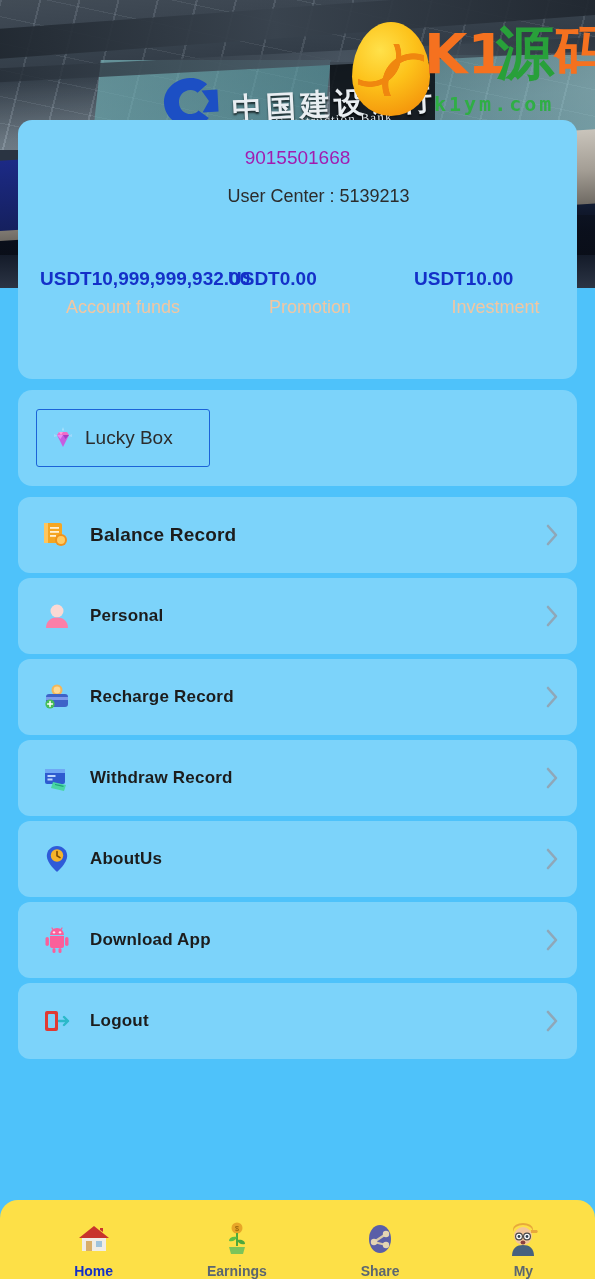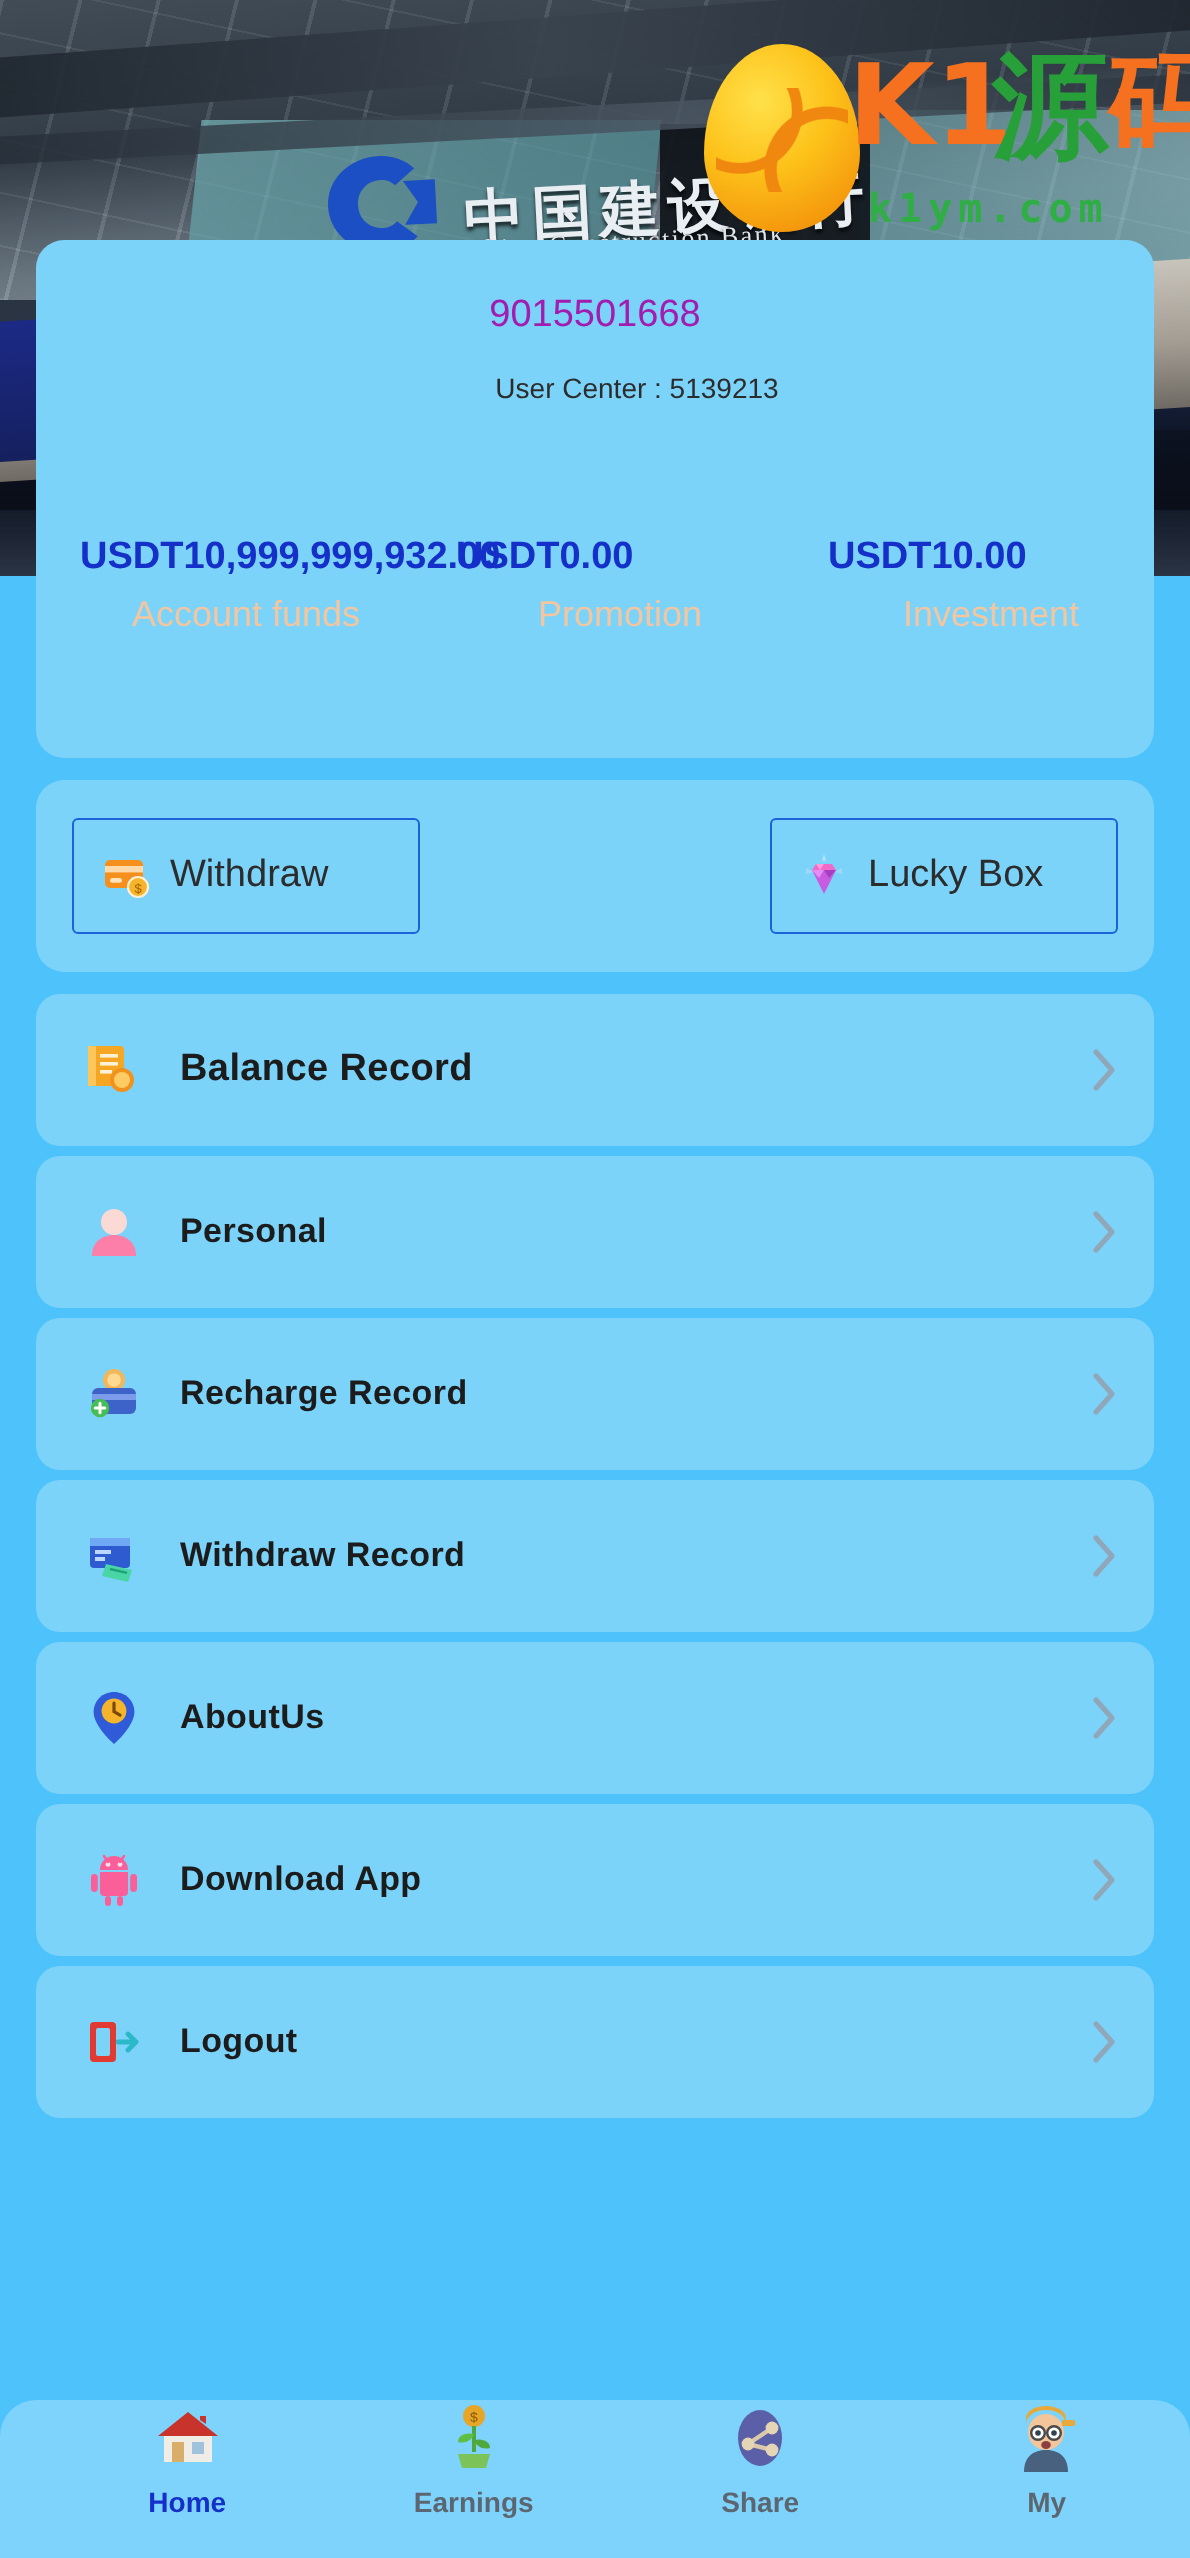--- a/index.html
+++ b/index.html
@@ -130,21 +130,21 @@
   #profile-card{
     position:absolute; left:18px; top:120px; width:559px; height:259px;
     background:#7CD3FA; border-radius:14px;
   }
   .pc-uid{
     position:absolute; left:0; right:0; top:27px; text-align:center;
     font-size:19px; color:#a21caf;
   }
   .pc-center{
     position:absolute; left:0; right:0; top:66px; text-align:center;
-    font-size:14px; color:#2c2c2c;padding-left:42px;
+    font-size:18px; color:#2c2c2c;padding-left:42px;
   }
   .bal-row{ position:absolute; left:0; right:0; top:146px; display:flex; }
   .bal-col{ padding:0 0 0 22px; }
   .bal-col.c1{ width:188px; }
   .bal-col.c2{ width:186px; }
   .bal-col.c3{ width:185px; }
   .bal-val{ font-size:19px; font-weight:bold; color:#1430C8; line-height:26px; }
   .bal-lab{ font-size:18px; color:#f3c6a0; line-height:26px; margin-top:2px;text-align:center; }
 
   
@@ -170,22 +170,22 @@
     display:flex; align-items:center; padding:0 18px 0 24px;
   }
   .mi-ico{ width:30px; height:30px; flex:0 0 30px; margin-right:18px; }
   .mi-lab{ font-size:17px; font-weight:bold; color:#1c1c1c; letter-spacing:.2px; }
   .menu-item.big .mi-lab{ font-size:19px; }
   .mi-chev{ margin-left:auto; width:14px; height:24px; }
 
   
   #bottom-nav{
     position:absolute; left:0; bottom:0; width:595px; height:79px;
-    background:#7dd3fc; border-radius:18px 18px 0 0;
-    display:flex; align-items:flex-start;padding-left:22px;
+    background:#fde047; border-radius:18px 18px 0 0;
+    display:flex; align-items:flex-end;padding-left:22px;
   }
   .nav-item{ flex:1; display:flex; flex-direction:column; align-items:center; gap:5px; }
   .nav-ico{ width:38px; height:38px; }
   .nav-lab{ font-size:14px; font-weight:bold; color:#5c6670; }
   .nav-item.active .nav-lab{ color:#1430C8; }
 </style>
 </head>
 <body>
 
 <div id="header-photo">
@@ -233,30 +233,20 @@
     <div class="bal-col c3">
       <div class="bal-val">USDT10.00</div>
       <div class="bal-lab">Investment</div>
     </div>
   </div>
 </div>
 
 <div id="quick-actions">
 
 
-  <div class="qa-btn">
-    <svg class="qa-ico" viewBox="0 0 24 24">
-      <rect x="1.5" y="4" width="19" height="14" rx="2.5" fill="#F5901E"></rect>
-      <rect x="1.5" y="7" width="19" height="3.2" fill="#FFD9A8"></rect>
-      <rect x="4" y="13" width="6" height="2.4" rx="1.2" fill="#FFE3BE"></rect>
-      <circle cx="18" cy="17.5" r="5" fill="#F5B429" stroke="#FFF0D4" stroke-width="1.1"></circle>
-      <text x="18" y="20.5" font-size="6.5" text-anchor="middle" fill="#A35E04" font-family="Liberation Sans, sans-serif">$</text>
-    </svg>
-    <span class="qa-lab">Withdraw</span>
-  </div>
 
   <div class="qa-btn">
     <svg class="qa-ico" viewBox="0 0 24 24">
       <path d="M12 1 L13 5 L12 4 L11 5 Z" fill="#B9E6FF"></path>
       <path d="M3 8 L7 10 L3 11 Z M21 8 L17 10 L21 11 Z" fill="#9FD8FB"></path>
       <path d="M6 9 L18 9 L12 21 Z" fill="#C75CE0"></path>
       <path d="M6 9 L12 9 L9.5 13 Z" fill="#E78CF5"></path>
       <path d="M12 9 L18 9 L14.5 13 Z" fill="#A63FC2"></path>
       <path d="M6 9 L8 6 L16 6 L18 9 Z" fill="#F06BC9"></path>
       <path d="M8 6 L12 6 L10 9 Z" fill="#FF9BDF"></path>

